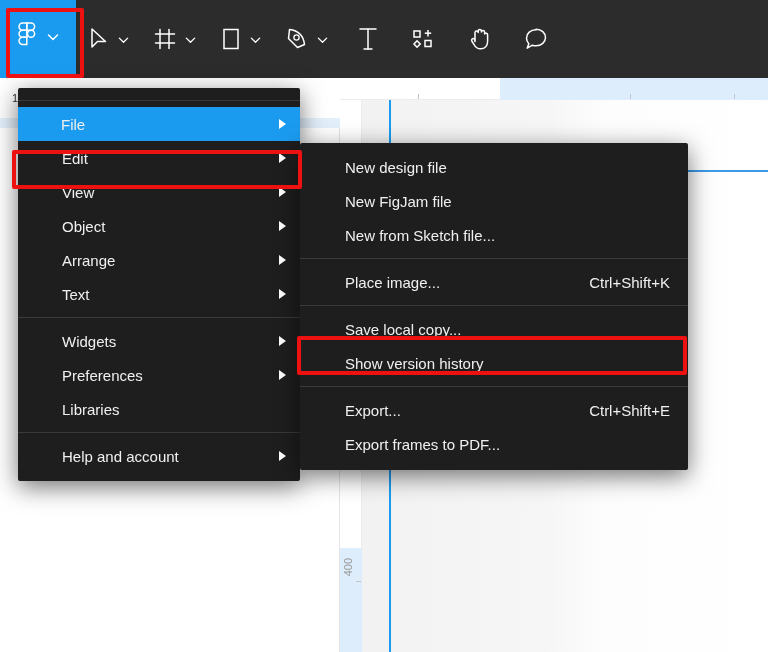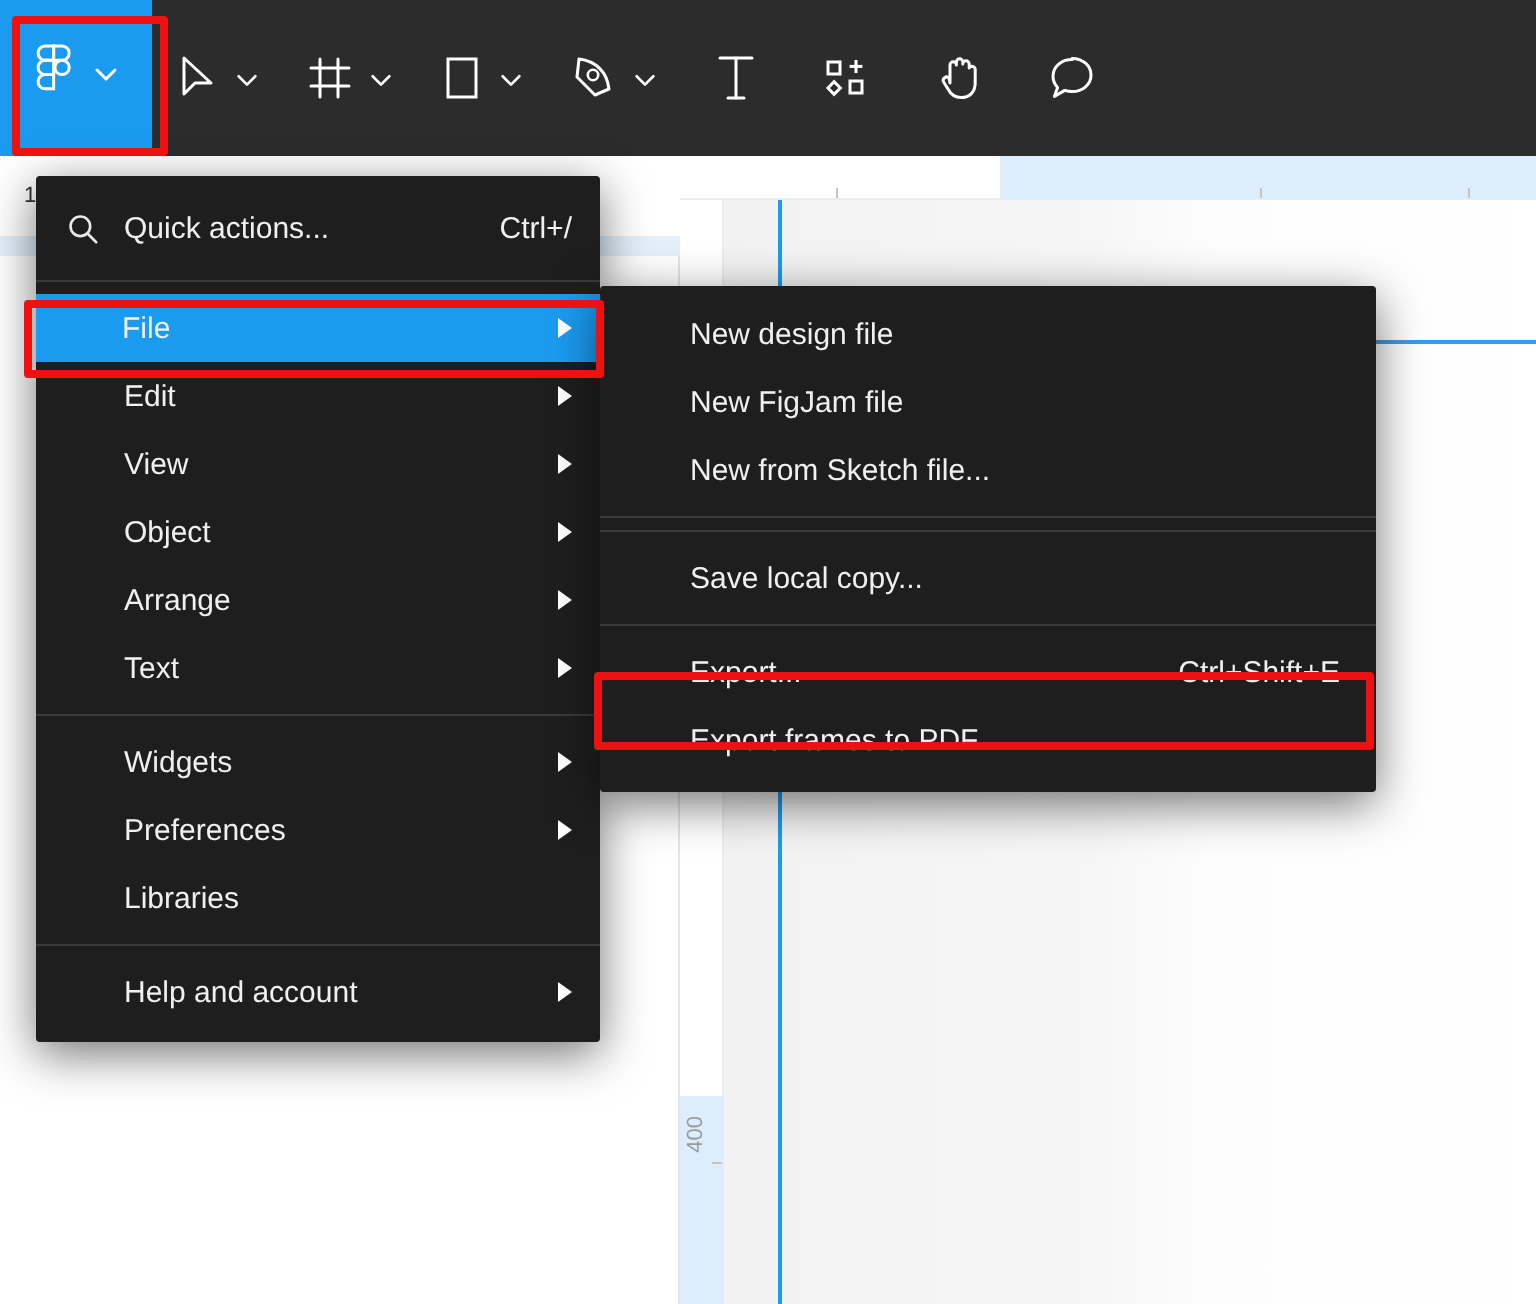--- a/index.html
+++ b/index.html
@@ -352,30 +352,20 @@
       <span class="glyph">
         <svg width="26" height="26" viewBox="0 0 26 26">
           <path d="M13 3.2 c5.4 0 9.5 3.6 9.5 8.3 c0 4.7 -4.1 8.3 -9.5 8.3 c-1.3 0 -2.5 -.2 -3.6 -.6 l-5.2 3 l1.6 -4.5 c-1.4 -1.5 -2.3 -3.5 -2.3 -5.6 c0 -4.7 4.1 -8.3 9.5 -8.3 z" fill="none" stroke="#ffffff" stroke-width="1.5" stroke-linejoin="round"></path>
         </svg>
       </span>
     </div>
   </div>
 
   <div class="menu-root">
 
-    <div class="mi" style="height:40px;">
-      <span class="lead-icon">
-        <svg width="17" height="17" viewBox="0 0 18 18">
-          <circle cx="7.6" cy="7.6" r="5.2" fill="none" stroke="#e8e8e8" stroke-width="1.4"></circle>
-          <line x1="11.4" y1="11.4" x2="16" y2="16" stroke="#e8e8e8" stroke-width="1.4" stroke-linecap="round"></line>
-        </svg>
-      </span>
-      <span>Quick actions...</span>
-      <span class="shortcut">Ctrl+/</span>
-    </div>
 
     <div class="sep"></div>
 
     <div class="mi selected">
       <span>File</span>
       <span class="arrow"></span>
     </div>
     <div class="mi">
       <span>Edit</span>
       <span class="arrow"></span>
@@ -425,25 +415,32 @@
     </div>
     <div class="mi">
       <span>New FigJam file</span>
     </div>
     <div class="mi">
       <span>New from Sketch file...</span>
     </div>
 
     <div class="sep"></div>
 
+    <div class="mi">
+      <span>Place image...</span>
+      <span class="shortcut">Ctrl+Shift+K</span>
+    </div>
 
     <div class="sep"></div>
 
     <div class="mi">
       <span>Save local copy...</span>
+    </div>
+    <div class="mi">
+      <span>Show version history</span>
     </div>
 
     <div class="sep"></div>
 
     <div class="mi">
       <span>Export...</span>
       <span class="shortcut">Ctrl+Shift+E</span>
     </div>
     <div class="mi">
       <span>Export frames to PDF...</span>

